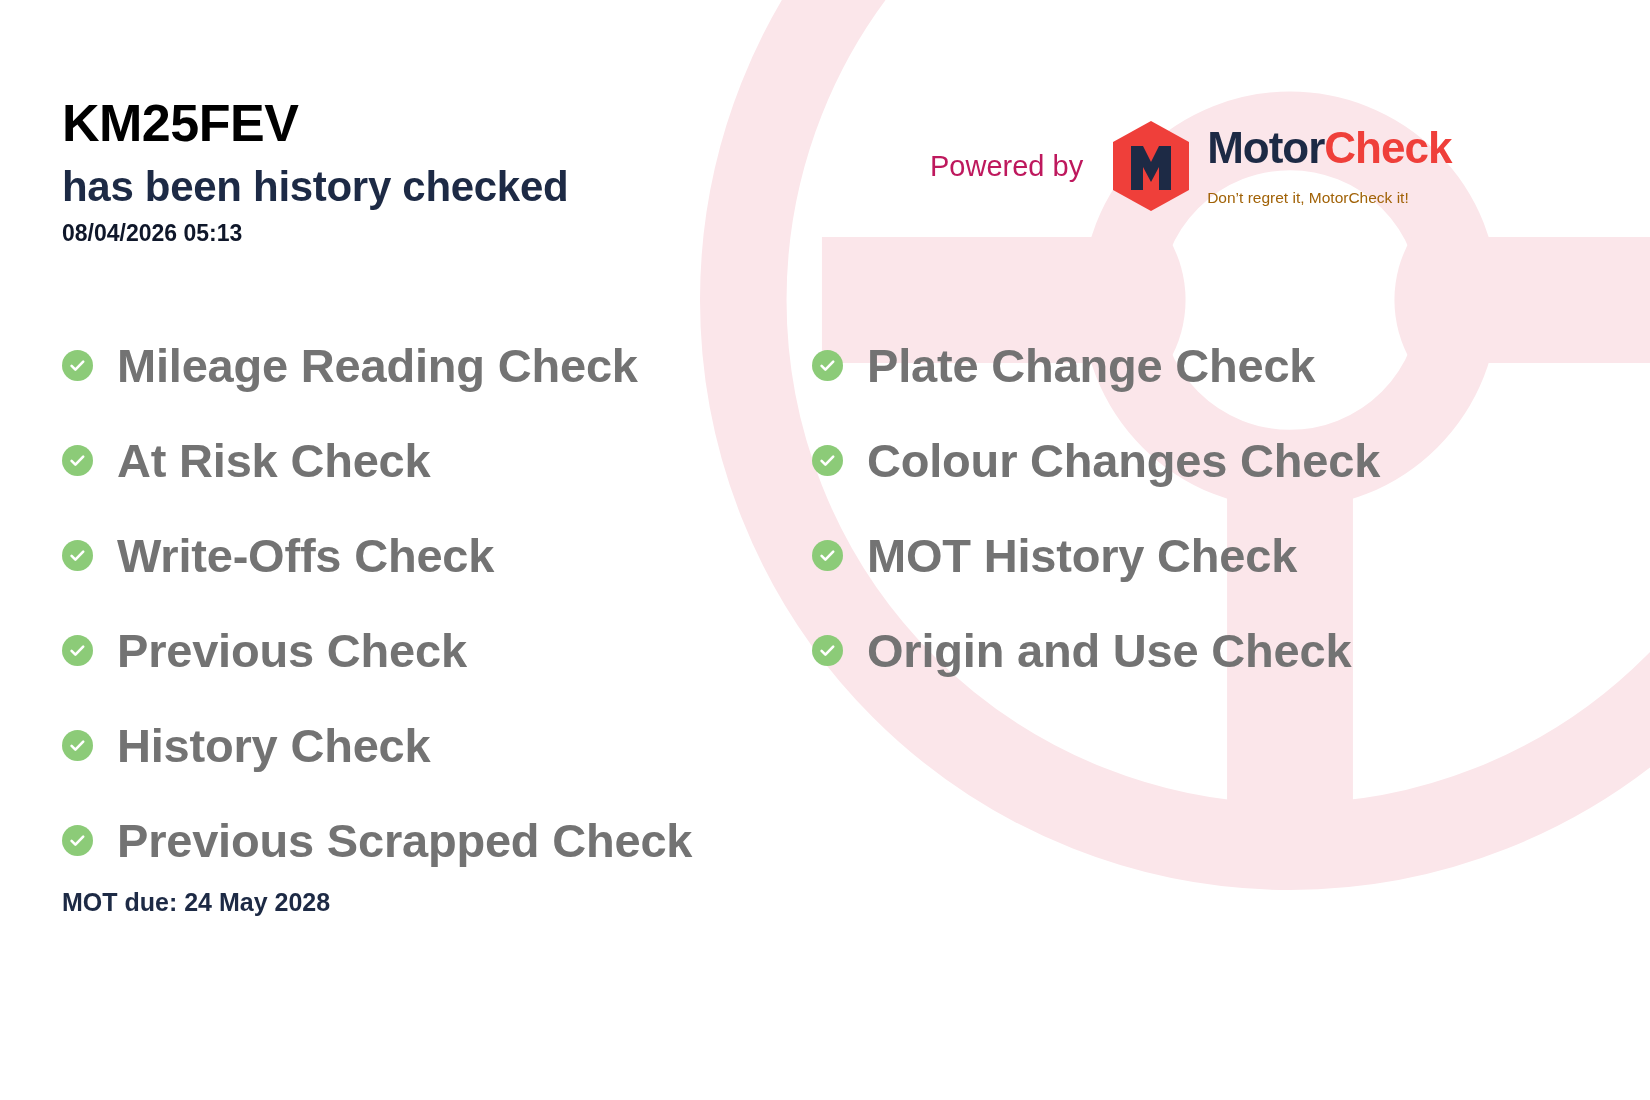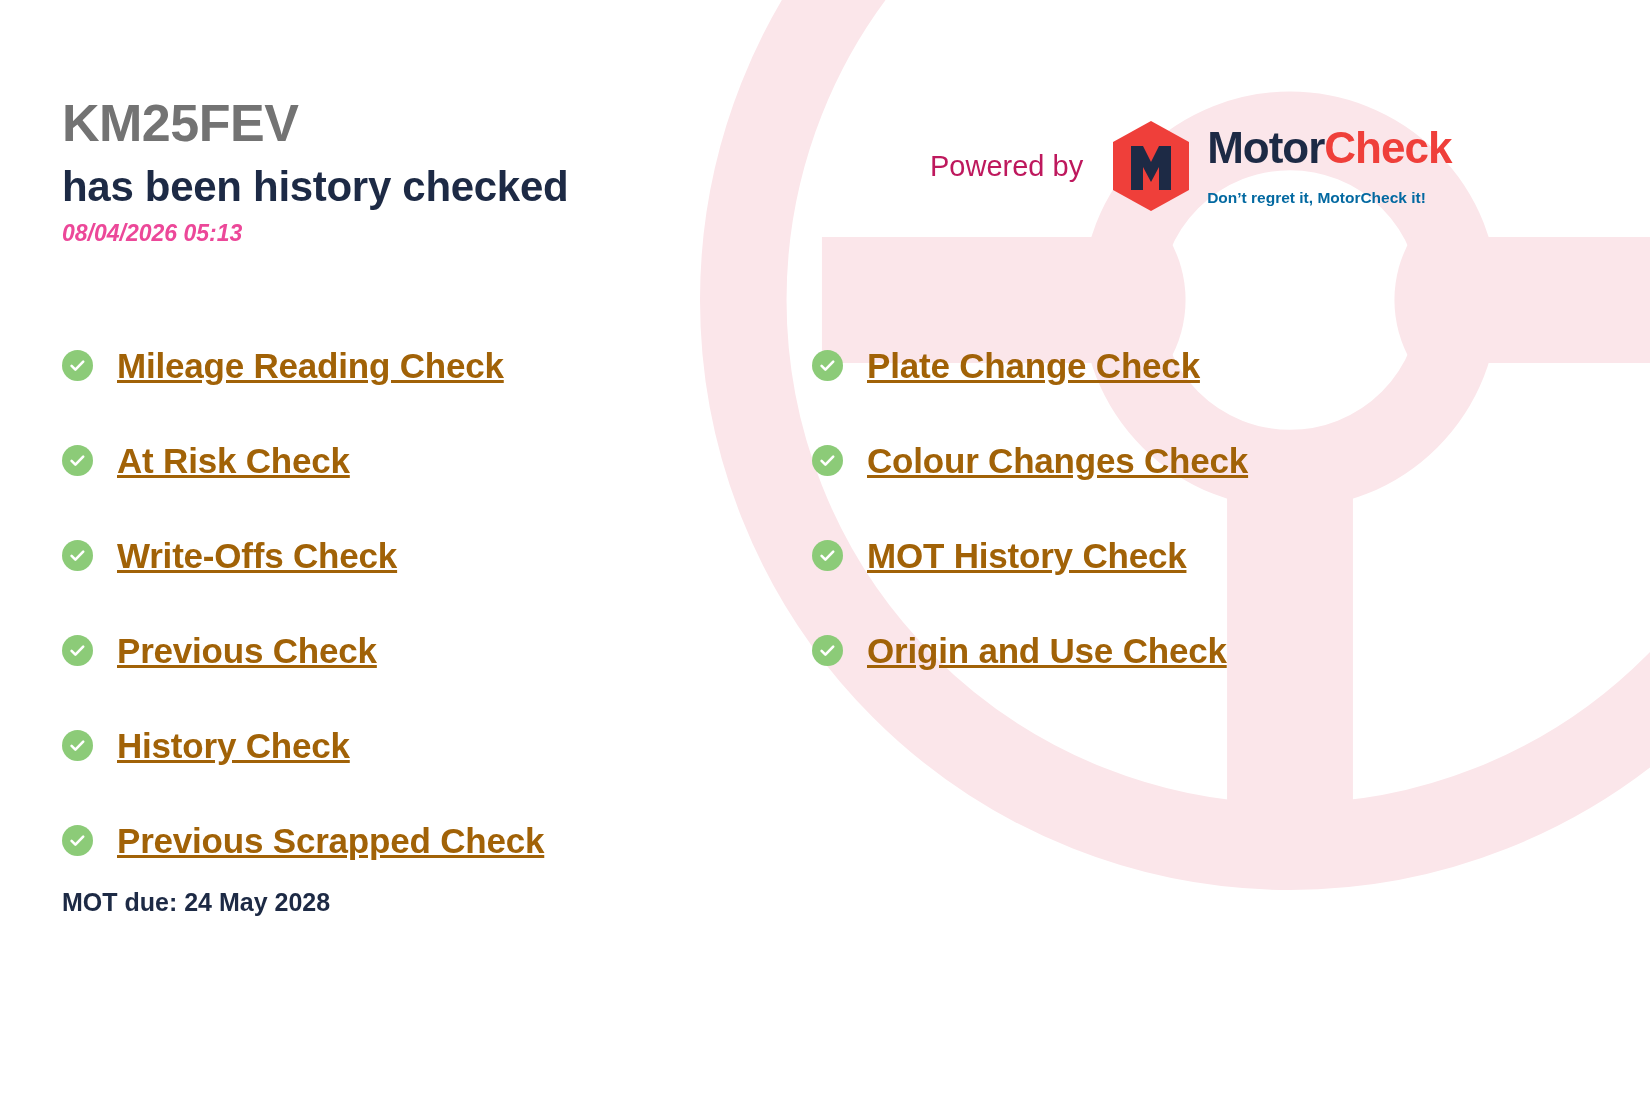--- a/index.html
+++ b/index.html
@@ -34,38 +34,37 @@
   
   .header {
     position: absolute;
     left: 62px;
     top: 96px;
     width: 760px;
   }
   .plate {
     font-size: 52px;
     font-weight: bold;
-    color: #737373;
+    color: #000000;
     letter-spacing: -0.5px;
     line-height: 1.05;
   }
   .headline {
     font-size: 42px;
     font-weight: bold;
     color: #1d2a45;
     letter-spacing: -0.3px;
     line-height: 1.2;
     margin-top: 11px;
   }
   .timestamp {
     font-size: 23px;
     font-weight: bold;
-    color: #ec4899;
+    color: #0f172a;
     margin-top: 8px;
-    font-style: italic;
   }
 
   
   .powered {
     position: absolute;
     left: 930px;
     top: 120px;
     display: flex;
     align-items: center;
     gap: 26px;
@@ -94,22 +93,22 @@
   .logo-name {
     font-size: 44px;
     font-weight: bold;
     letter-spacing: -1px;
     white-space: nowrap;
   }
   .logo-name .motor { color: #1d2a45; }
   .logo-name .check { color: #ef3f3a; }
   .logo-tag {
     font-size: 15.5px;
-    font-weight: bold;
-    color: #0369a1;
+    font-weight: normal;
+    color: #a16207;
     margin-top: 20px;
     white-space: nowrap;
   }
 
   
   .checks {
     position: absolute;
     left: 62px;
     top: 318px;
     width: 1530px;
@@ -132,26 +131,25 @@
     width: 31px;
     height: 31px;
     border-radius: 50%;
     background: #8ccb78;
     display: flex;
     align-items: center;
     justify-content: center;
   }
   .tick svg { display: block; }
   .check-label {
-    font-size: 35px;
-    font-weight: bold;
-    color: #a16207;
+    font-size: 47px;
+    font-weight: bold;
+    color: #737373;
     letter-spacing: -0.2px;
     white-space: nowrap;
-    text-decoration: underline;
   }
 
   
   .mot-due {
     position: absolute;
     left: 62px;
     top: 888px;
     font-size: 25px;
     font-weight: bold;
     color: #1d2a45;

